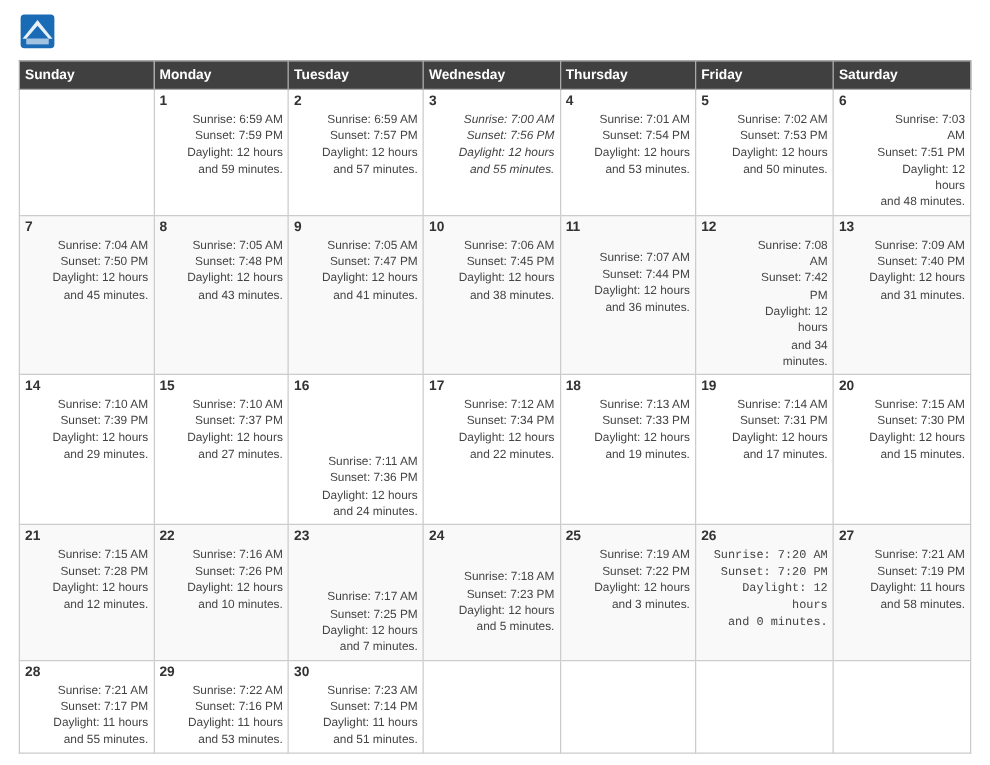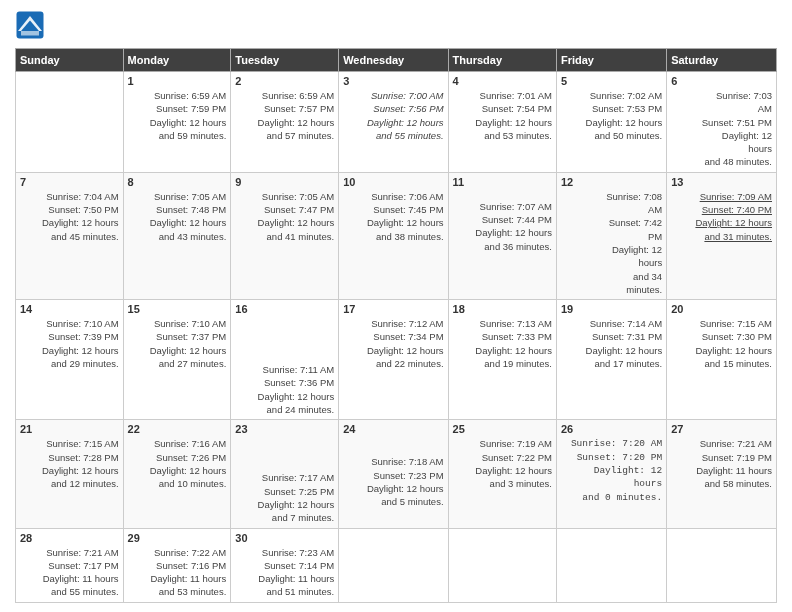--- a/index.html
+++ b/index.html
@@ -211,21 +211,21 @@
           </td>
           <td>
             <span class="day-num">12</span>
             <div class="day-info" style="white-space: pre-line; margin-left: 34px;">Sunrise: 7:08 AM
 Sunset: 7:42 PM
 Daylight: 12 hours
 and 34 minutes.</div>
           </td>
           <td>
             <span class="day-num">13</span>
-            <div class="day-info" style="white-space: pre-line; text-decoration: underline;">Sunrise: 7:09 AM
+            <div class="day-info" style="white-space: pre-line;">Sunrise: 7:09 AM
 Sunset: 7:40 PM
 Daylight: 12 hours
 and 31 minutes.</div>
           </td>
         </tr>
         <tr>
           <td>
             <span class="day-num">14</span>
             <div class="day-info" style="white-space: pre-line;">Sunrise: 7:10 AM
 Sunset: 7:39 PM

